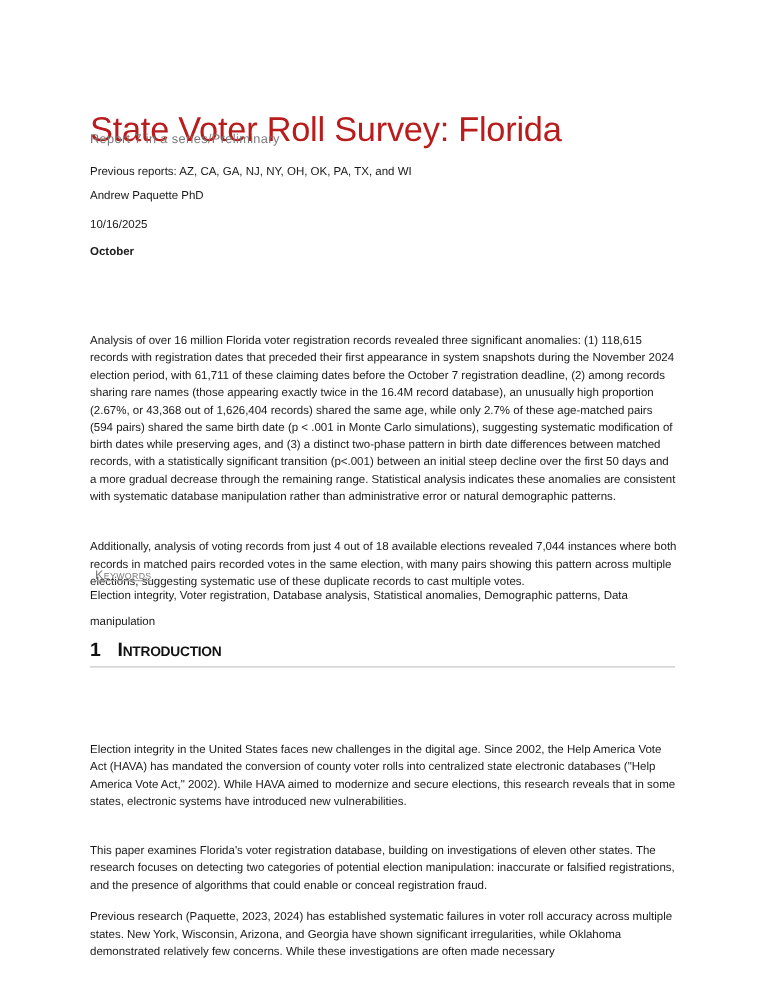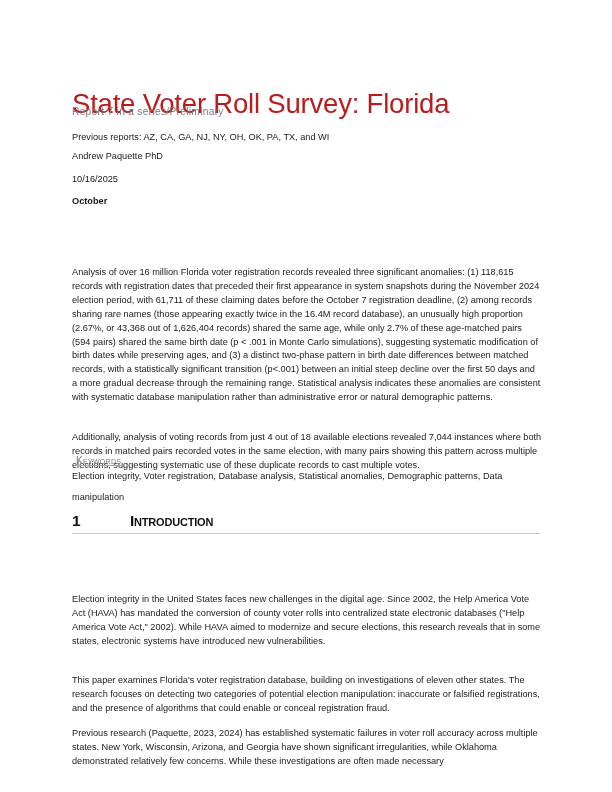--- a/index.html
+++ b/index.html
@@ -12,21 +12,21 @@
   .meta { position: absolute; left: 0; font-size: 9.2px; color: #1a1a1a; }
   .abstract-head { position: absolute; top: 196px; left: 0; font-size: 9.2px; font-weight: bold; }
   .para { position: absolute; left: 0; width: 470px; font-size: 9.2px; line-height: 13.9px; color: #1a1a1a; margin-top: 48px; }
   .kw-label { position: absolute; top: 455px; left: 4px; font-size: 10px; color: #7a7a7a;
               font-variant: small-caps; letter-spacing: 0.3px; text-transform: capitalize; text-align: center; }
   .kw-label span { text-decoration: underline; text-decoration-color: #aaa; }
   .kw-text { position: absolute; top: 466px; left: 0; width: 470px; font-size: 9.2px; line-height: 21px; }
   .h1 { position: absolute; top: 512px; left: 0; width: 468px; font-size: 15.5px; font-weight: bold;
         border-bottom: 1px solid #c8c8c8; padding-bottom: 3px; color: #111; }
   .h1 .num { display: inline-block; width: 22px; }
-  .h1 .txt { font-variant: small-caps; letter-spacing: -0.2px; margin-left: 36px; }
+  .h1 .txt { font-variant: small-caps; letter-spacing: -0.2px; }
 </style>
 </head>
 <body>
 
 <div class="page">
   <div class="title">State Voter Roll Survey: Florida</div>
   <div class="subtitle">Report 7 in a series/Preliminary</div>
   <div class="meta" style="top:132px">Previous reports: AZ, CA, GA, NJ, NY, OH, OK, PA, TX, and WI</div>
   <div class="meta" style="top:151px">Andrew Paquette PhD</div>
   <div class="meta" style="top:174px">10/16/2025</div>

